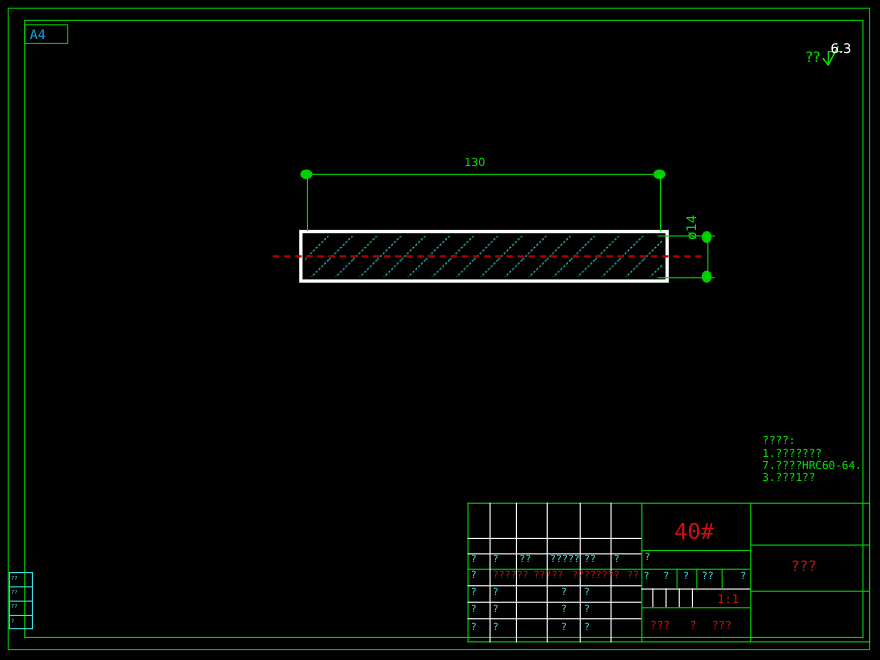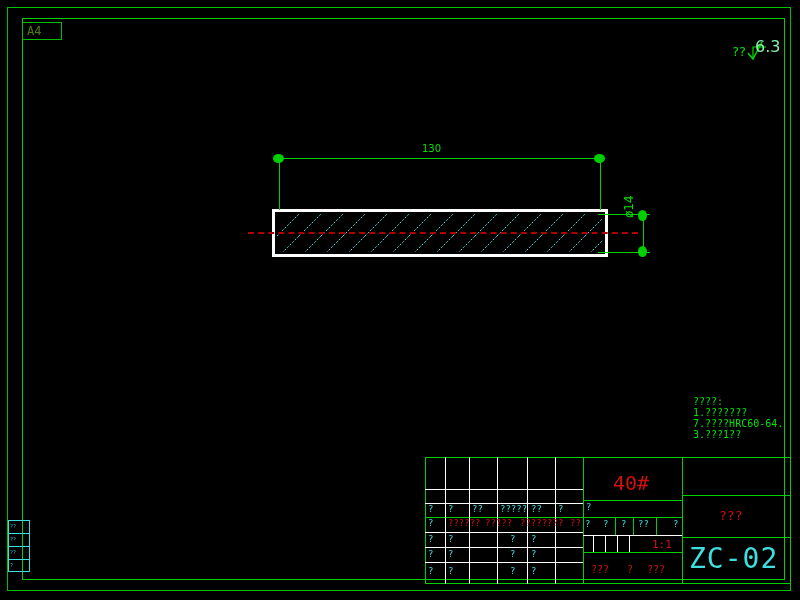--- a/index.html
+++ b/index.html
@@ -37,21 +37,21 @@
 
   
   .a4-box {
     left: 22px; top: 22px;
     width: 40px; height: 18px;
     border: 1px solid #00c000;
     box-sizing: border-box;
   }
   .a4-label {
     left: 27px; top: 24px;
-    color: #4d7c0f;
+    color: #0ea5e9;
     font-size: 12px;
     font-family: "DejaVu Sans Mono", monospace;
     letter-spacing: 0px;
     line-height: 14px;
   }
 
   
   .rough-note {
     right: 28px; top: 40px;
     color: #00e000;
@@ -62,22 +62,22 @@
   .rough-sym {
     display: inline-block;
     position: relative;
     width: 26px; height: 20px;
     vertical-align: -4px;
   }
   .rough-sym svg { position: absolute; left: 0; top: 0; }
   .rough-val {
     position: absolute;
     left: 9px; top: -3px;
-    font-size: 16px;
-    color: #86efac;
+    font-size: 12px;
+    color: #ffffff;
   }
 
   
   .part-outline {
     left: 272px; top: 209px;
     width: 336px; height: 48px;
     border: 3px solid #ffffff;
     box-sizing: border-box;
   }
   .hatch-clip {
@@ -320,21 +320,20 @@
     <div class="tb-text t-cyan" style="left:248px;top:63px;font-size:9px;">?</div>
 
     <div class="tb-text t-red" style="left:227px;top:82px;font-size:11px;">1:1</div>
 
     <div class="tb-text t-red" style="left:166px;top:108px;font-size:10px;">???</div>
     <div class="tb-text t-red" style="left:202px;top:108px;font-size:10px;">?</div>
     <div class="tb-text t-red" style="left:222px;top:108px;font-size:10px;">???</div>
 
     <div class="tb-text t-red" style="left:294px;top:52px;font-size:13px;">???</div>
 
-    <div class="tb-text t-cyan" style="left:264px;top:88px;font-size:28px;letter-spacing:1px;">ZC-02</div>
   </div>
 
   <div class="abs mini-table">
     <div class="mt-line" style="left:0;top:0;width:22px;height:1px;"></div>
     <div class="mt-line" style="left:0;top:13px;width:22px;height:1px;"></div>
     <div class="mt-line" style="left:0;top:26px;width:22px;height:1px;"></div>
     <div class="mt-line" style="left:0;top:39px;width:22px;height:1px;"></div>
     <div class="mt-line" style="left:0;top:51px;width:22px;height:1px;"></div>
     <div class="mt-line" style="left:0;top:0;width:1px;height:52px;"></div>
     <div class="mt-line" style="left:21px;top:0;width:1px;height:52px;"></div>

